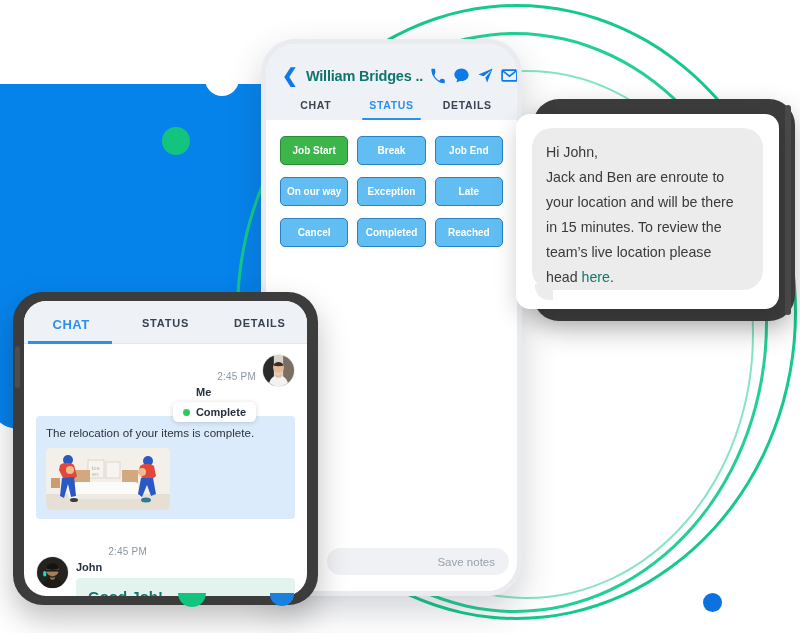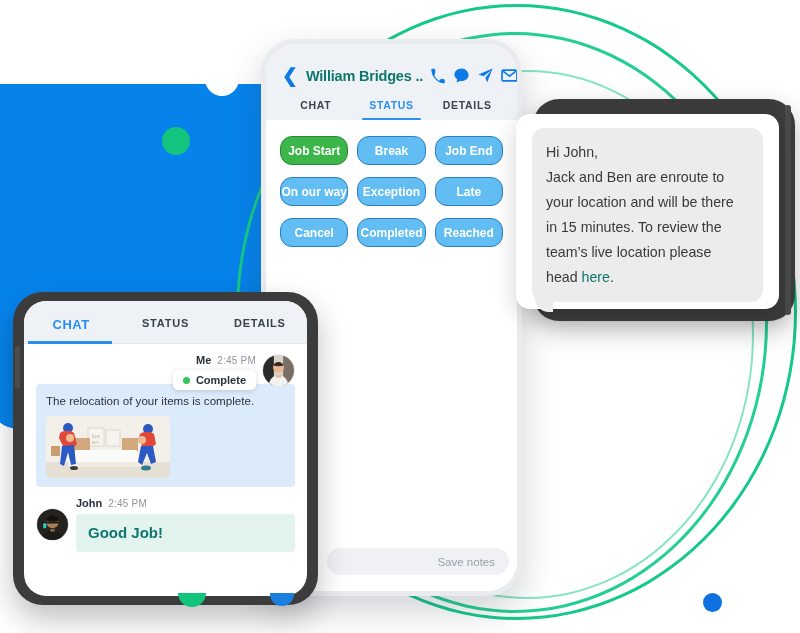--- a/index.html
+++ b/index.html
@@ -48,22 +48,22 @@
   }
 
   
   #message-card{
     position:absolute;left:516px;top:114px;width:263px;height:195px;
     background:#ffffff;border-radius:14px;
     box-shadow:0 8px 22px rgba(0,0,0,.18);
     padding:14px 16px;box-sizing:border-box;
   }
   #message-bubble{
-    position:relative;background:#ececec;border-radius:12px;
-    padding:12px 14px 12px 14px;box-sizing:border-box;
+    position:relative;background:#ececec;border-radius:20px;
+    padding:12px 14px 0 14px;box-sizing:border-box;
     color:#3a3a3a;font-size:14.2px;line-height:25px;
     font-family:"Liberation Sans", sans-serif;
   }
   #message-bubble:after{
     content:"";position:absolute;left:3px;bottom:-10px;
     width:18px;height:16px;background:#ececec;
     border-bottom-left-radius:14px;
   }
   #message-bubble .line{display:block;white-space:nowrap;}
   #here-link{color:#0f766e;text-decoration:none;text-align:right;}
@@ -101,22 +101,22 @@
   .ptab.active{color:#2a90f0;}
   .ptab.active:after{
     content:"";position:absolute;left:8px;right:8px;bottom:0;height:2.5px;
     background:#2a90f0;border-radius:2px;
   }
   #status-grid{
     padding:16px 14px 0 14px;display:grid;
     grid-template-columns:repeat(3,1fr);gap:12px 9px;
   }
   .status-btn{
-    height:29px;border-radius:12px;display:flex;align-items:center;justify-content:center;
-    font-size:12px;font-weight:700;color:#ffffff;
+    height:29px;border-radius:5px;display:flex;align-items:center;justify-content:center;
+    font-size:10px;font-weight:700;color:#ffffff;
     background:#61bdf2;border:1.4px solid #2b7fc4;
     box-sizing:border-box;white-space:nowrap;
   }
   .status-btn.green{background:#3cb54a;border-color:#2c8a37;}
   #phone-spacer{flex:1;}
   #compose-bar{
     display:flex;align-items:center;gap:9px;padding:10px 12px 16px 12px;
     background:#ffffff;
   }
   .compose-icon{color:#7b8794;display:inline-flex;align-items:center;}
@@ -147,21 +147,21 @@
     flex:1;text-align:center;font-size:11px;font-weight:700;letter-spacing:.8px;
     color:#39434f;padding:16px 0 11px 0;position:relative;
   }
   .ctab.active{color:#2a90f0;font-size:13px;letter-spacing:.5px;}
   .ctab.active:after{
     content:"";position:absolute;left:4px;right:6px;bottom:-1px;height:3px;
     background:#2a90f0;
   }
   #chat-body{flex:1;padding:10px 12px 0 12px;overflow:hidden;}
   .msg-meta{display:flex;align-items:center;gap:6px;}
-  .msg-meta .who{font-size:11px;font-weight:700;color:#27313d;}
+  .msg-meta .who{font-size:11px;font-weight:700;color:#27313d;margin-top:32px;}
   .msg-meta .time{font-size:10px;color:#8c96a1;letter-spacing:.2px;}
   .avatar{
     width:31px;height:31px;border-radius:50%;flex:none;overflow:hidden;
     border:1px solid #e6e8eb;
   }
   .avatar svg{display:block;width:100%;height:100%;}
   #row-me{display:flex;justify-content:flex-end;align-items:flex-start;gap:6px;}
   #me-col{display:flex;flex-direction:column;align-items:flex-end;gap:4px;}
   #complete-badge{
     display:inline-flex;align-items:center;gap:6px;background:#ffffff;

